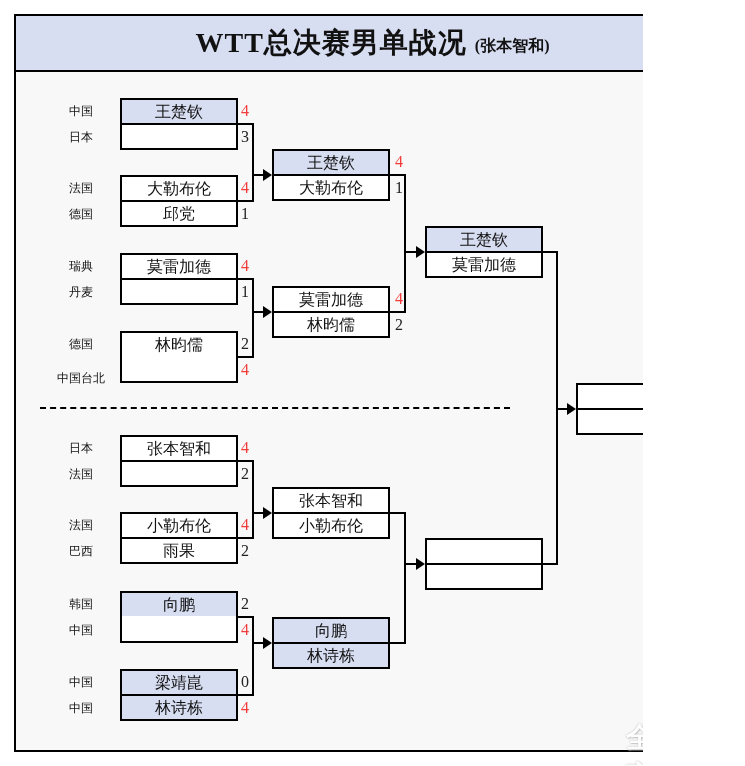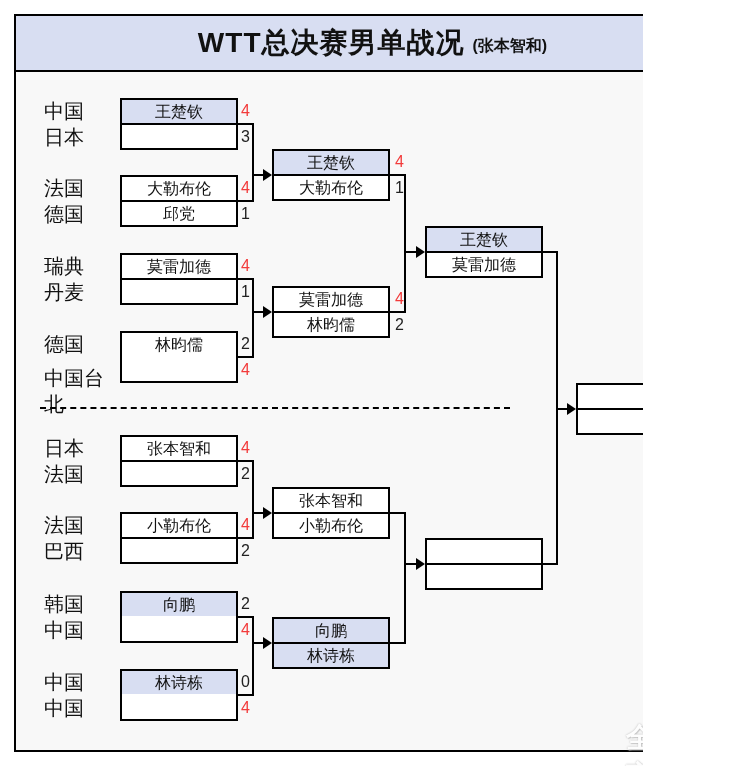--- a/index.html
+++ b/index.html
@@ -1,28 +1,28 @@
 <!DOCTYPE html>
 <html><head>
 <meta charset="utf-8">
 <style>
   html,body{margin:0;padding:0;}
   .page{position:relative;width:643px;height:766px;background:#ffffff;
-        font-family:Liberation Sans, sans-serif;color:#111;overflow:hidden;}
+        font-family:Liberation Serif, serif;color:#111;overflow:hidden;}
   .title-box{position:absolute;left:14px;top:14px;width:717px;height:58px;background:#d8def2;
         border:2px solid #000;box-sizing:border-box;display:flex;align-items:center;justify-content:center;gap:8px;}
   .t-main{font-size:28px;font-weight:bold;letter-spacing:1px;}
   .t-sub{font-size:16px;font-weight:bold;padding-top:6px;}
   .main-box{position:absolute;left:14px;top:70px;width:717px;height:682px;background:#f8f8f8;
         border:2px solid #000;box-sizing:border-box;}
   .mbox{position:absolute;width:118px;height:52px;border:2px solid #000;box-sizing:border-box;background:#fff;}
   .row{height:23px;line-height:23px;text-align:center;font-size:16px;overflow:hidden;background:#fff;}
   .row.top{height:25px;line-height:24px;border-bottom:2px solid #000;box-sizing:border-box;}
   .cn{background:#d8def2;}
-  .clabel{position:absolute;left:44px;width:74px;height:26px;line-height:26px;text-align:left;font-size:20px;}
+  .clabel{position:absolute;left:44px;width:74px;height:26px;line-height:26px;text-align:center;font-size:12px;}
   .score{position:absolute;width:16px;height:26px;line-height:26px;font-size:16px;color:#222;}
   .score.win{color:#f23b3b;}
   .hline{position:absolute;height:2px;background:#000;}
   .vline{position:absolute;width:2px;background:#000;}
   .dash{position:absolute;left:40px;top:407px;width:470px;height:0;border-top:2px dashed #000;}
   .arr{position:absolute;width:0;height:0;border-top:6px solid transparent;border-bottom:6px solid transparent;border-left:9px solid #000;}
   .wm{position:absolute;left:626px;top:719px;font-size:28px;font-weight:bold;letter-spacing:2px;color:#fdfdfd;
       text-shadow:0 0 2px #b5b5b5,1px 1px 1px #cfcfcf;z-index:6;}
 </style>
 </head>
@@ -65,25 +65,27 @@
     <div class="row top">莫雷加德</div>
   </div>
   <div class="mbox" style="left:120px;top:331px">
     <div class="row">林昀儒</div>
   </div>
   <div class="mbox" style="left:120px;top:435px">
     <div class="row top">张本智和</div>
   </div>
   <div class="mbox" style="left:120px;top:512px">
     <div class="row top">小勒布伦</div>
+    <div class="row">雨果</div>
   </div>
   <div class="mbox" style="left:120px;top:591px">
     <div class="row cn">向鹏</div>
   </div>
   <div class="mbox" style="left:120px;top:669px">
+    <div class="row top cn">梁靖崑</div>
     <div class="row cn">林诗栋</div>
   </div>
 
   <div class="score win" style="left:241px;top:98px">4</div>
   <div class="score" style="left:241px;top:124px">3</div>
   <div class="score win" style="left:241px;top:175px">4</div>
   <div class="score" style="left:241px;top:201px">1</div>
   <div class="score win" style="left:241px;top:253px">4</div>
   <div class="score" style="left:241px;top:279px">1</div>
   <div class="score" style="left:241px;top:331px">2</div>

